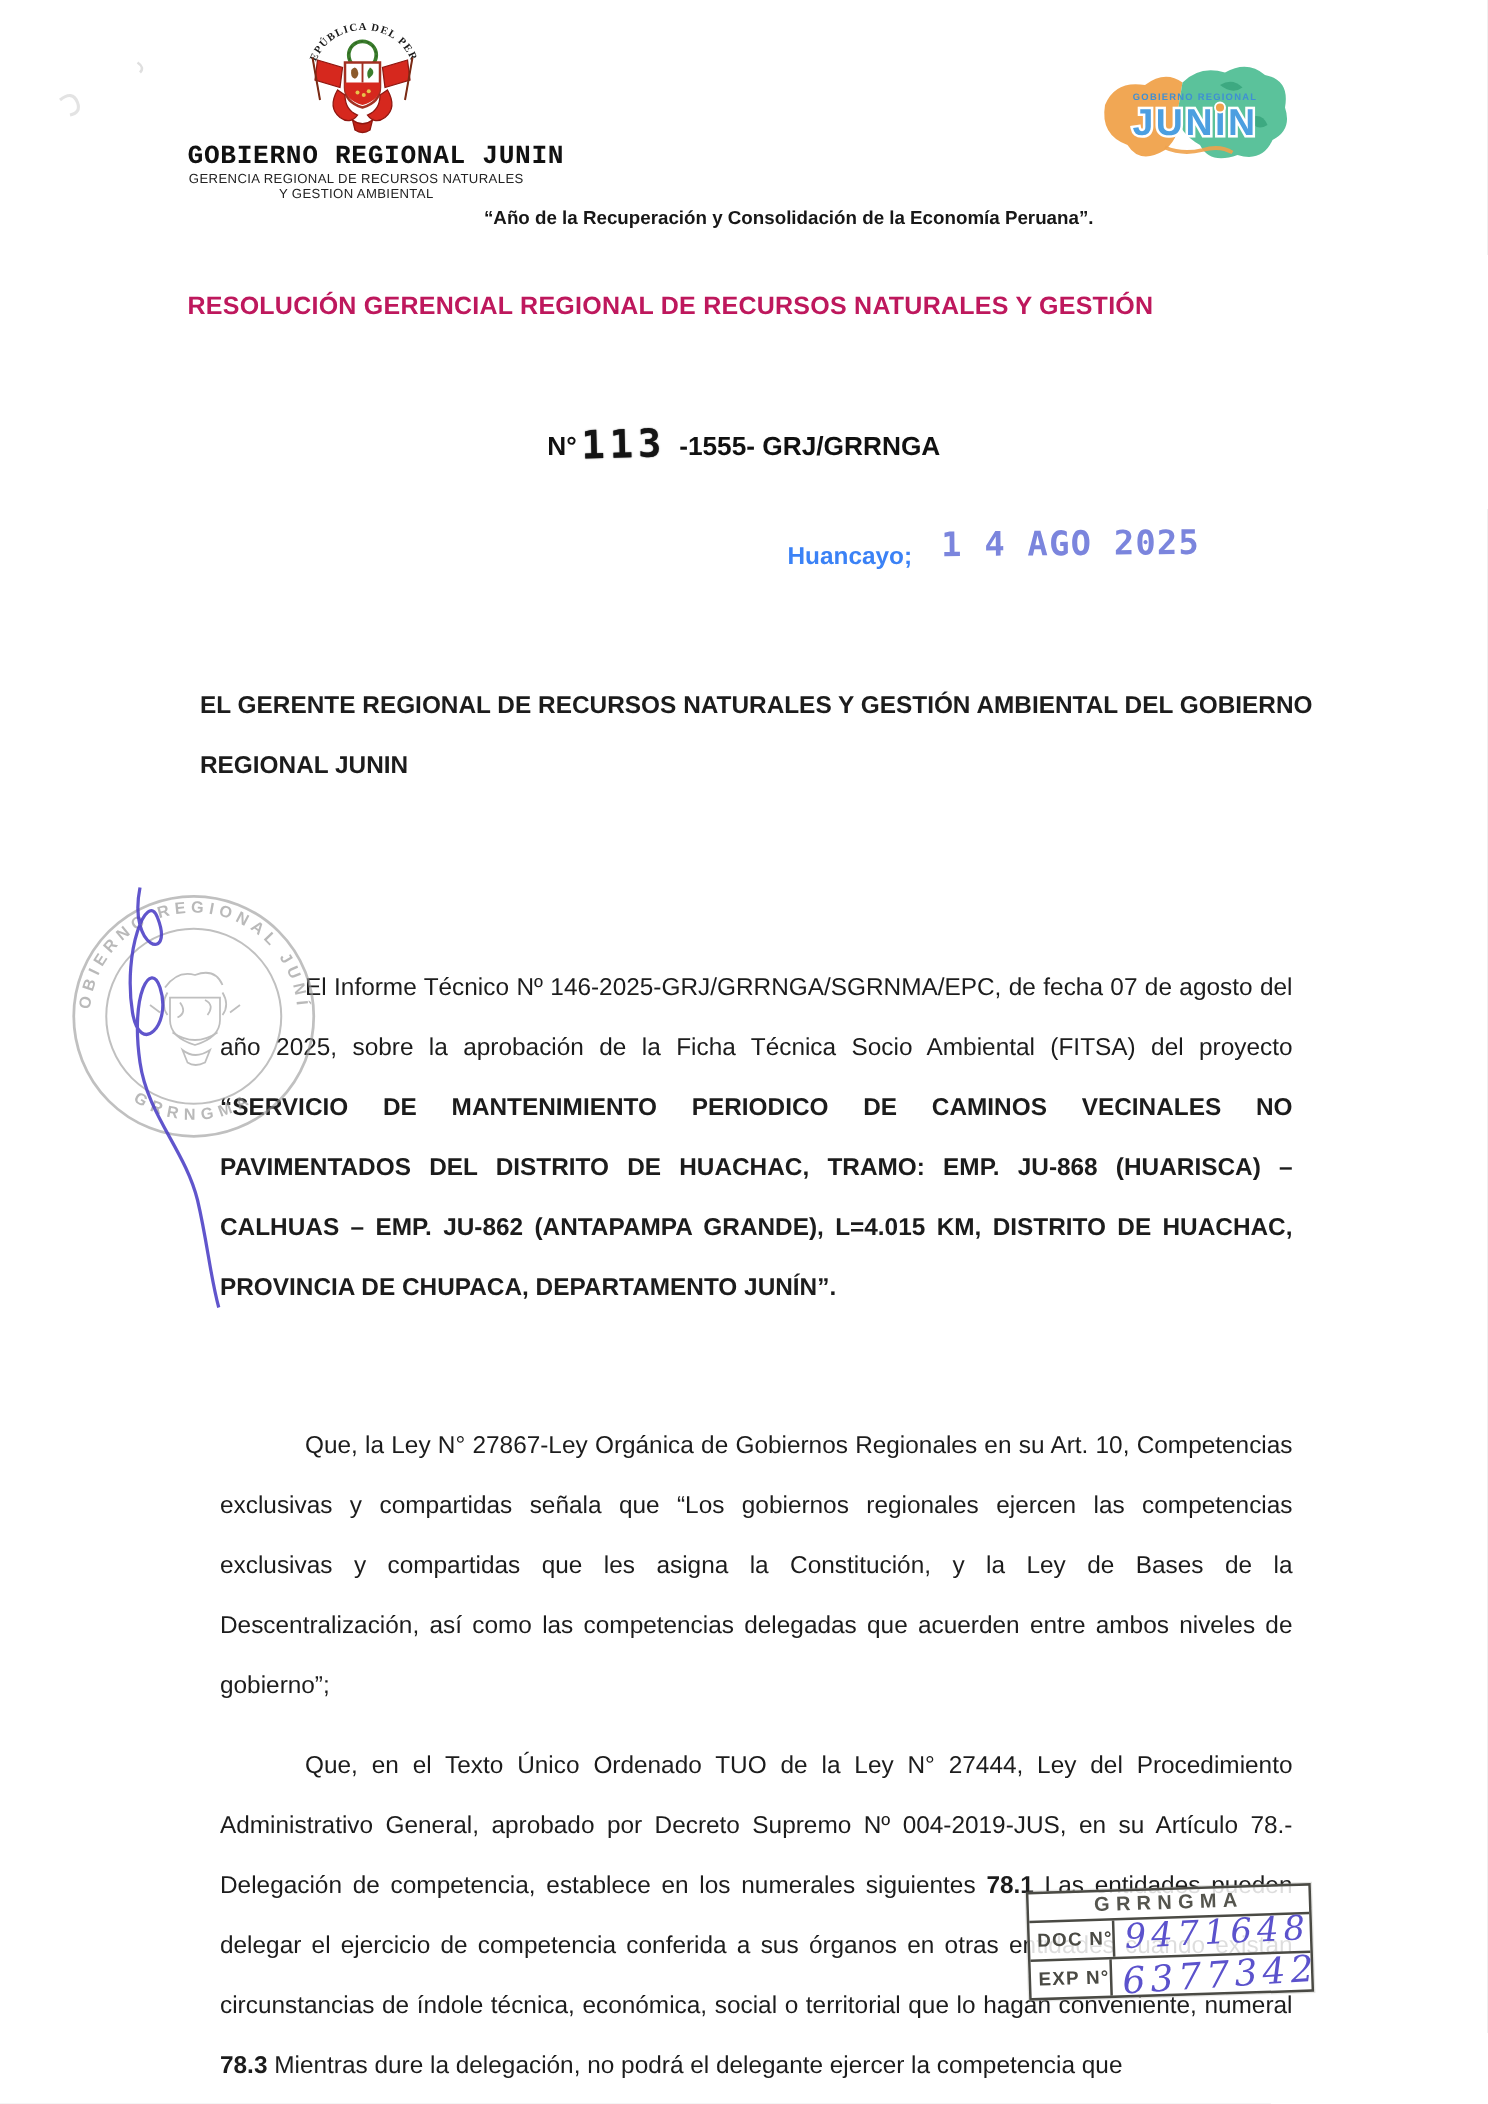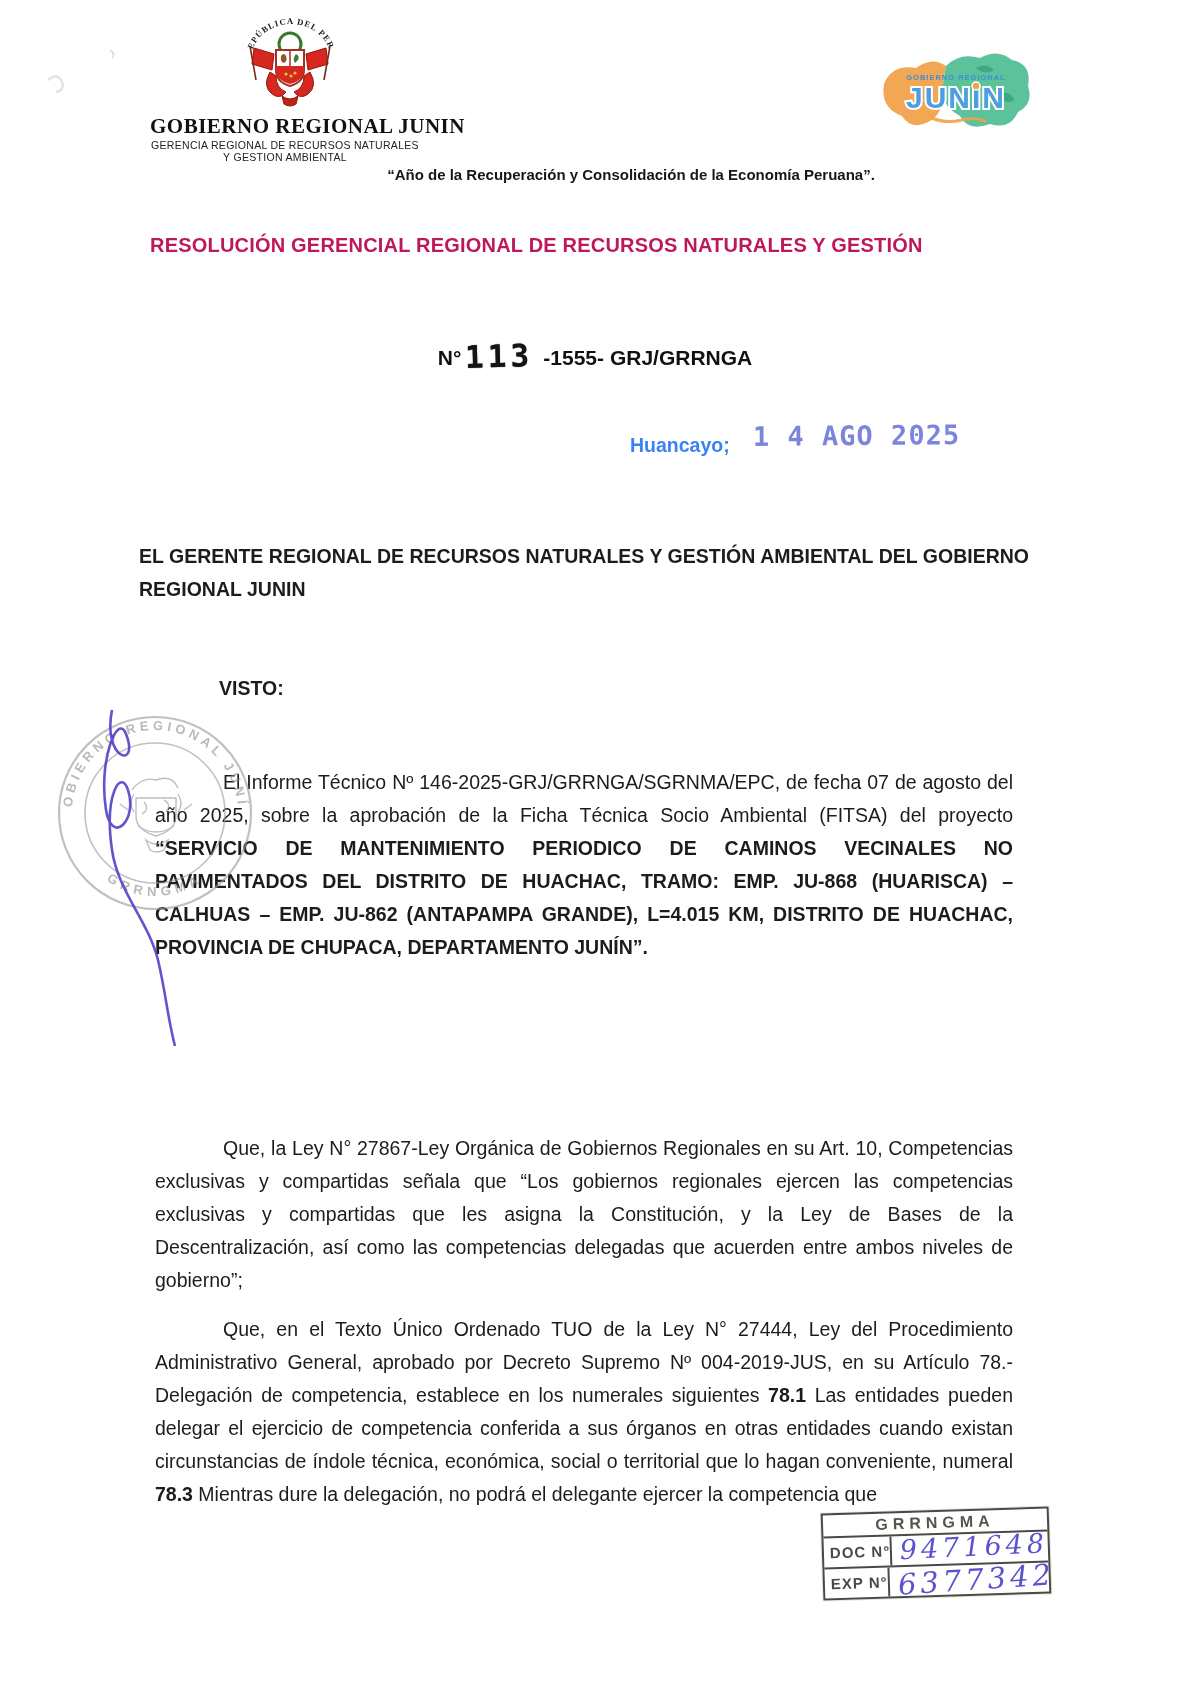--- a/index.html
+++ b/index.html
@@ -10,21 +10,21 @@
     background:#ffffff;
     overflow:hidden;
     font-family:"Liberation Sans",sans-serif;
     color:#1c1c1c;
   }
   .abs{position:absolute;}
 
   
   .org-block{left:150px;top:114px;width:270px;text-align:center;}
   .org-name{
-    font-family:Liberation Serif, serif;
+    font-family:Liberation Mono, monospace;
     font-weight:bold;font-size:21px;letter-spacing:.5px;color:#111;
     white-space:nowrap;
   }
   .org-sub{font-size:10.5px;color:#222;letter-spacing:.3px;line-height:12px;}
 
   .slogan{
     left:0;top:166px;width:1190px;text-align:center;
     font-weight:bold;font-size:15px;color:#171717;margin-left:36px;
   }
 
@@ -56,21 +56,21 @@
   .date-stamp{
     left:753px;top:420px;
     font-family:"DejaVu Sans Mono",monospace;
     font-weight:bold;font-size:27px;letter-spacing:1px;
     color:#7b85dd;
     transform:rotate(-.5deg);
     white-space:nowrap;
   }
 
   
-  .body-col{left:139px;width:890px;font-size:19.5px;line-height:33px;text-align:justify;}
+  .body-col{left:160px;width:890px;font-size:19.5px;line-height:48px;text-align:justify;}
   .addressee{top:540px;font-weight:bold;}
   .sec-head{font-weight:bold;font-size:19.5px;margin-left:80px;}
   .visto-head{top:672px;}
   .considerando-head{top:1038px;}
   .p-indent{text-indent:68px;margin:16px;}
   .bold{font-weight:bold;}
 
   
   .seal-wrap{left:48px;top:698px;width:224px;height:365px;pointer-events:none;}
 
@@ -174,21 +174,20 @@
 
   <div class="abs number-line">
     <span>N°</span><span class="stamped">113</span><span>-1555- GRJ/GRRNGA</span>
   </div>
 
   <div class="abs dateline-place">Huancayo;</div>
   <div class="abs date-stamp">1 4 AGO 2025</div>
 
   <div class="abs body-col addressee">EL GERENTE REGIONAL DE RECURSOS NATURALES Y GESTIÓN AMBIENTAL DEL GOBIERNO REGIONAL JUNIN</div>
 
-  <div class="abs body-col visto-head"><span class="sec-head">VISTO:</span></div>
 
   <div class="abs body-col" style="top:750px;">
     <p class="p-indent">
       <span>El Informe Técnico Nº 146-2025-GRJ/GRRNGA/SGRNMA/EPC, de fecha 07 de agosto del año 2025, sobre la aprobación de la Ficha Técnica Socio Ambiental (FITSA) del proyecto </span><span class="bold">“SERVICIO DE MANTENIMIENTO PERIODICO DE CAMINOS VECINALES NO PAVIMENTADOS DEL DISTRITO DE HUACHAC, TRAMO: EMP. JU-868 (HUARISCA) – CALHUAS – EMP. JU-862 (ANTAPAMPA GRANDE), L=4.015 KM, DISTRITO DE HUACHAC, PROVINCIA DE CHUPACA, DEPARTAMENTO JUNÍN”.</span>
     </p>
   </div>
 
 
   <div class="abs body-col" style="top:1116px;">
     <p class="p-indent">Que, la Ley N° 27867-Ley Orgánica de Gobiernos Regionales en su Art. 10, Competencias exclusivas y compartidas señala que “Los gobiernos regionales ejercen las competencias exclusivas y compartidas que les asigna la Constitución, y la Ley de Bases de la Descentralización, así como las competencias delegadas que acuerden entre ambos niveles de gobierno”;</p>

